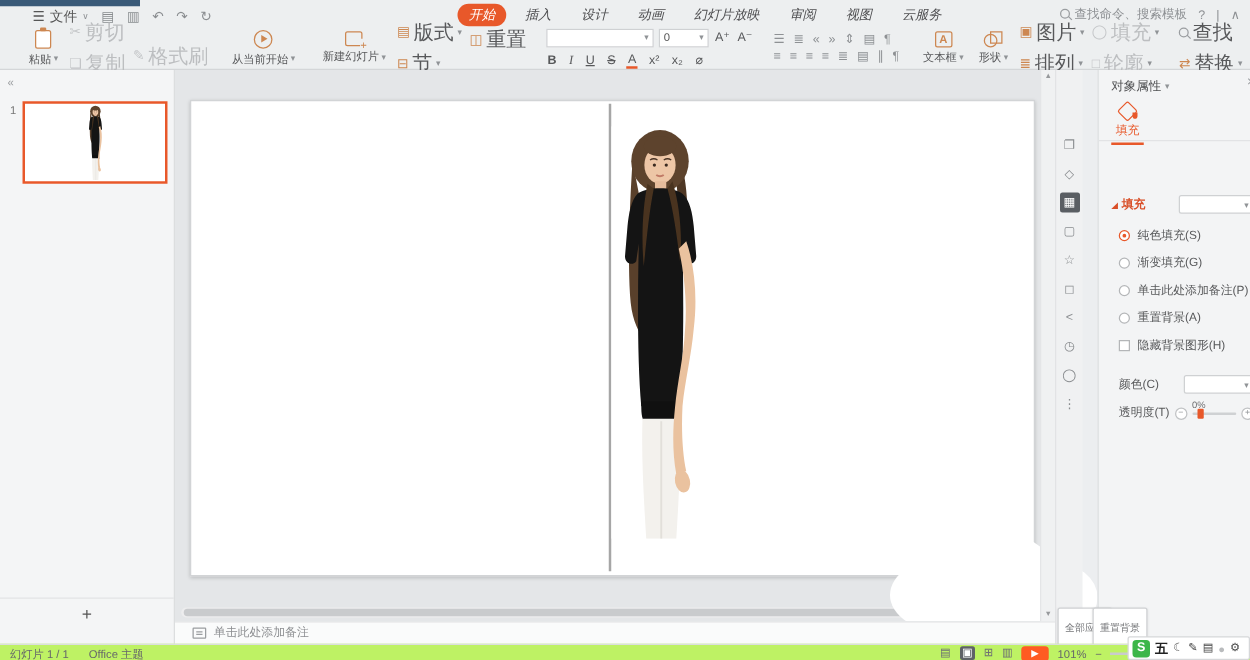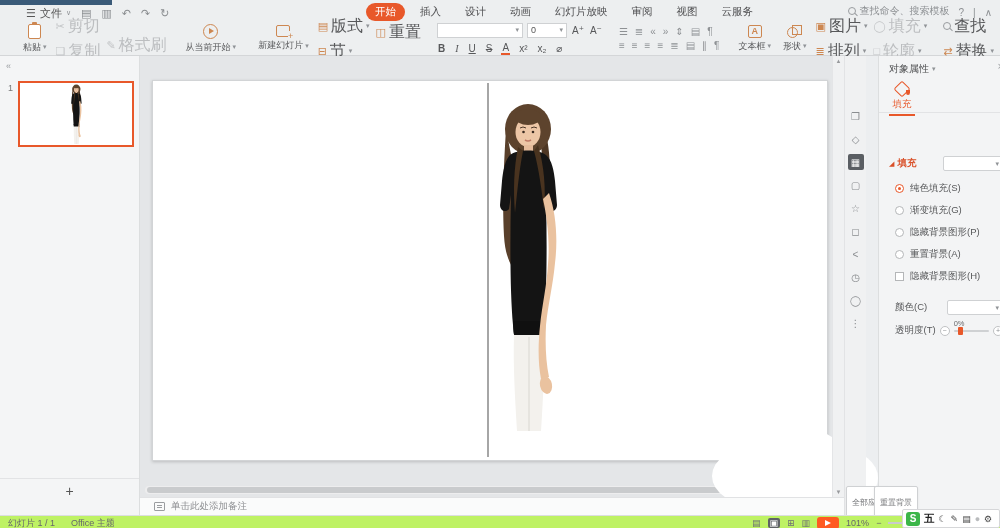--- a/index.html
+++ b/index.html
@@ -7,21 +7,21 @@
   body { font-family:"Liberation Sans","DejaVu Sans",sans-serif; background:#eceef0; position:relative; color:#555; }
   .abs { position:absolute; }
 
   
   #topbar { left:0; top:0; width:1000px; height:22px; background:#edeff0; }
   #navy-strip { left:0; top:0; width:112px; height:5px; background:#3a5a78; }
   #quick-row { left:26px; top:5px; height:16px; display:flex; align-items:center; gap:10px; font-size:11px; color:#555; }
   #quick-row .qi { font-size:11px; color:#8a8d90; cursor:default; }
   #file-menu { display:flex; align-items:center; gap:4px; }
   #tabs-row { left:366px; top:3px; height:18px; display:flex; align-items:center; gap:6px; }
-  .rtab { font-size:10.5px; color:#4e4e50; padding:2px 9px; border-radius:9px; white-space:nowrap; }
+  .rtab { font-size:10.5px; color:#4e4e50; padding:2px 9px; border-radius:9px; white-space:nowrap;font-style:italic; }
   .rtab.active { background:#e8582a; color:#fff; }
   #top-right { right:8px; top:4px; display:flex; align-items:flex-end; gap:9px; font-size:10px; color:#8d9093; }
   #search-box { display:flex; align-items:center; gap:4px; color:#8d9093; }
   .mag { width:8px; height:8px; border:1.2px solid #9a9da0; border-radius:50%; position:relative; display:inline-block; }
   .mag:after { content:""; position:absolute; width:4px; height:1.2px; background:#9a9da0; transform:rotate(45deg); right:-3px; bottom:-1px; }
 
   
   #ribbon { left:0; top:22px; width:1000px; height:34px; background:#edeff0; border-bottom:1px solid #d4d6d8; display:flex; align-items:stretch; padding:2px 4px 2px 14px; }
   .grp { display:flex; align-items:center; gap:6px; padding:0 6px; }
   .vsep { width:1px; background:#d9dadc; margin:3px 2px; }
@@ -445,21 +445,21 @@
     <span class="opt">
       <span class="radio sel"></span>
       <span>纯色填充(S)</span>
     </span>
     <span class="opt">
       <span class="radio"></span>
       <span>渐变填充(G)</span>
     </span>
     <span class="opt">
       <span class="radio"></span>
-      <span>隐藏背景图形(P)</span>
+      <span>单击此处添加备注(P)</span>
     </span>
     <span class="opt">
       <span class="radio"></span>
       <span>重置背景(A)</span>
     </span>
     <span class="opt">
       <span class="chk"></span>
       <span>隐藏背景图形(H)</span>
     </span>
   </div>

